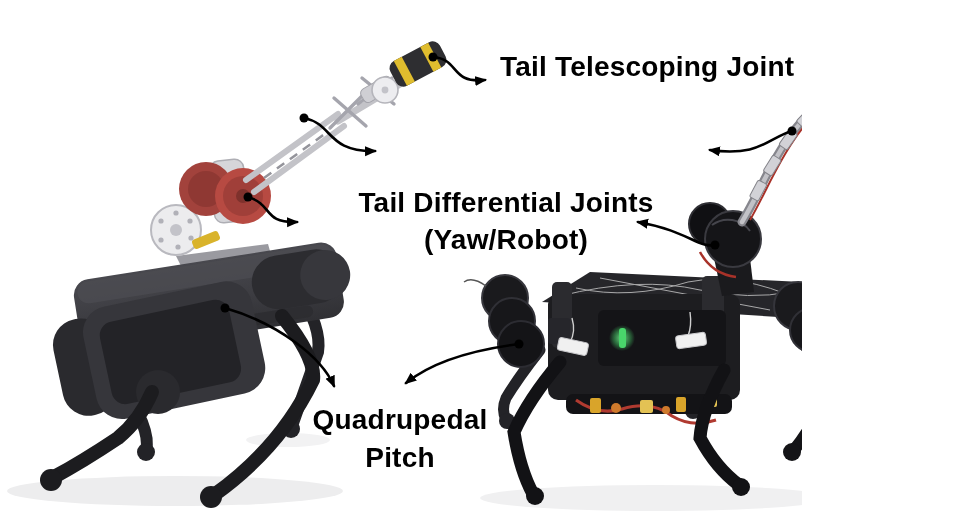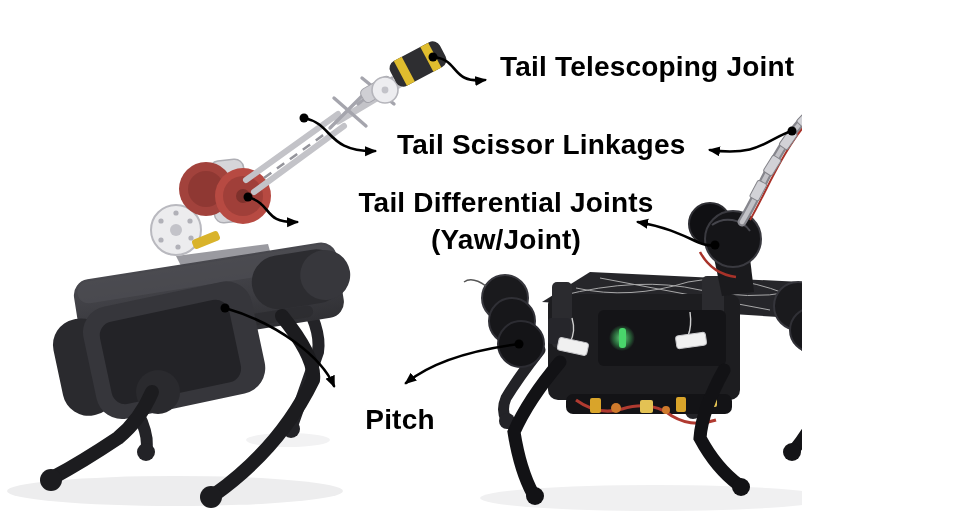--- a/index.html
+++ b/index.html
@@ -270,24 +270,24 @@
     </g>
     <g>
       <circle cx="519" cy="344" r="4.5" fill="#000" stroke="none"></circle>
       <path d="M519,344 C472,350 432,362 406,383" marker-end="url(#ah)"></path>
     </g>
   </g>
 </svg>
 
   <div class="lbl" id="lbl-telescoping">Tail Telescoping Joint</div>
 
-  <div class="lbl" id="lbl-scissor">Tail Scissor Linkages</div>
 
   <div class="lbl lbl-block" id="lbl-differential">
     <div>Tail Differential Joints</div>
-    <div>(Yaw/Joint)</div>
+    <div>(Yaw/Robot)</div>
   </div>
 
   <div class="lbl lbl-block" id="lbl-quadruped">
+    <div>Quadrupedal</div>
     <div>Pitch</div>
   </div>
 
 </div>
 
 </body></html>

